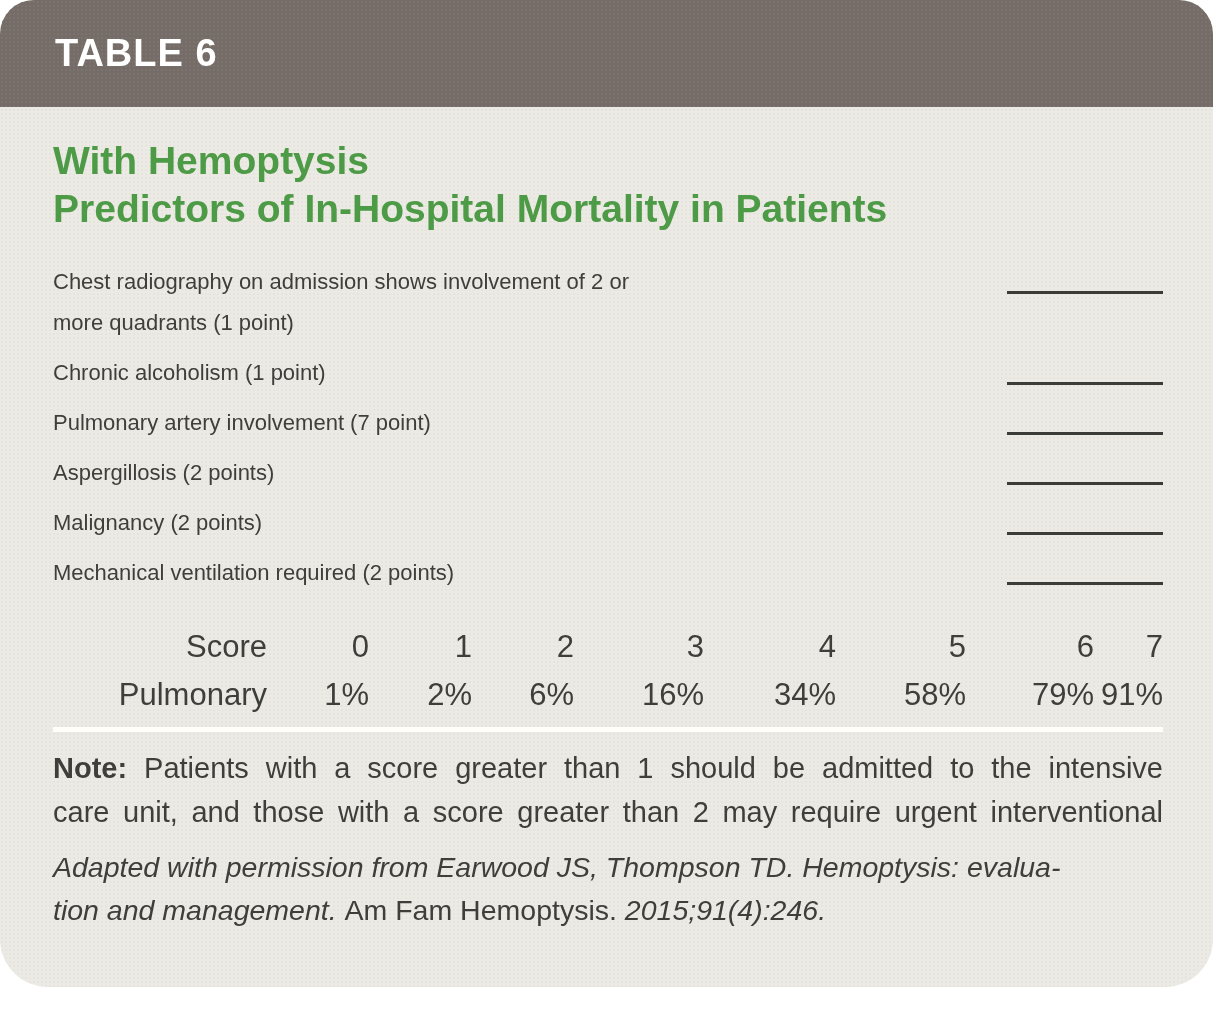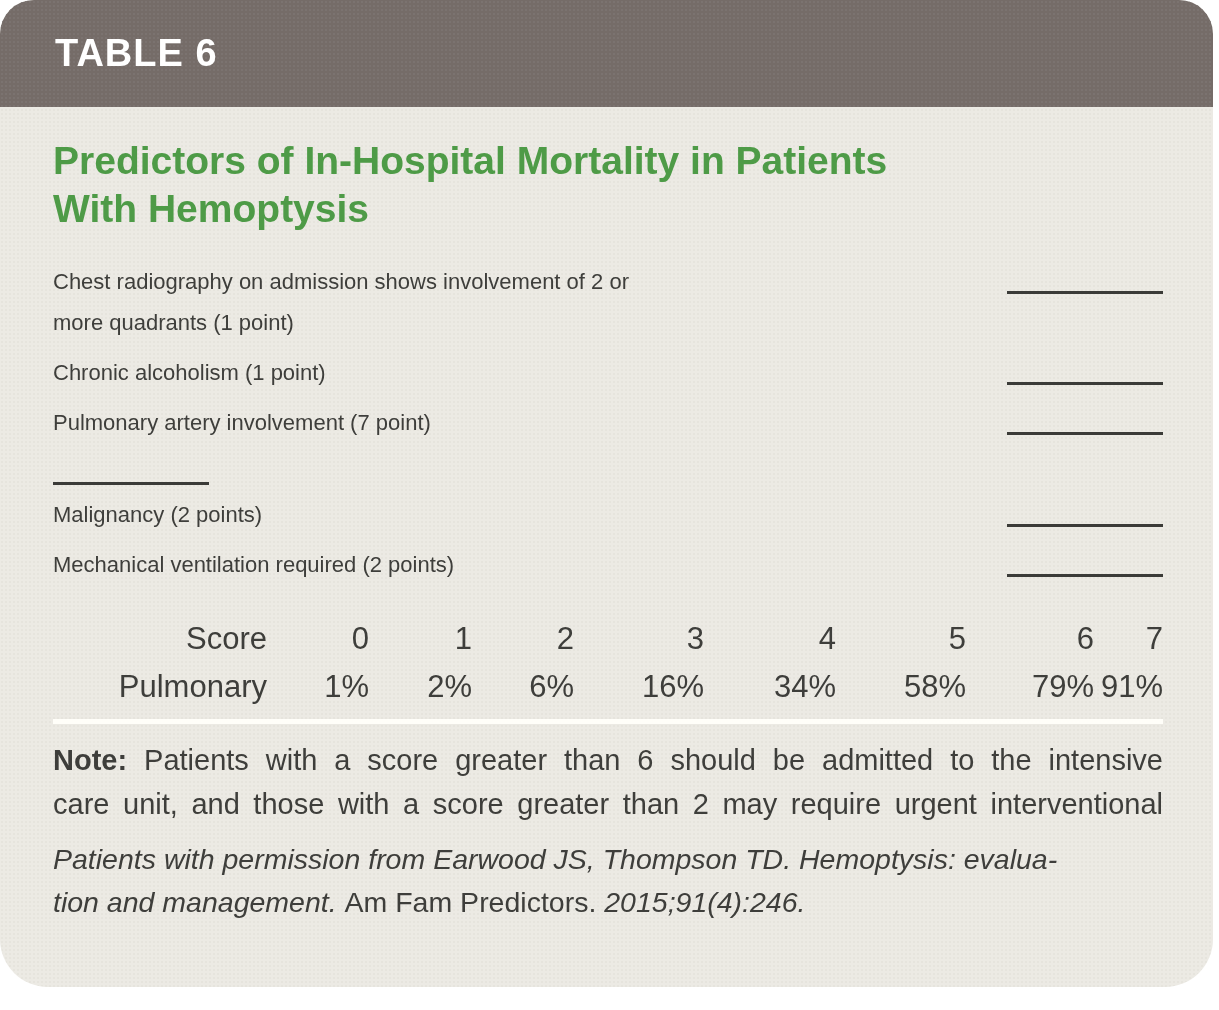--- a/index.html
+++ b/index.html
@@ -75,22 +75,22 @@
 
 <div class="card">
 
   <div class="card-header">
     <span class="table-number">TABLE 6</span>
   </div>
 
   <div class="card-body">
 
     <div class="table-title">
+      <div>With Hemoptysis</div>
       <div>Predictors of In-Hospital Mortality in Patients</div>
-      <div>With Hemoptysis</div>
     </div>
 
     <div class="predictor-list">
 
       <div class="predictor-row">
         <div class="predictor-text">
           <div>Chest radiography on admission shows involvement of 2 or</div>
           <div>more quadrants (1 point)</div>
         </div>
         <div class="blank"></div>
@@ -100,20 +100,21 @@
         <div class="predictor-text">Chronic alcoholism (1 point)</div>
         <div class="blank"></div>
       </div>
 
       <div class="predictor-row">
         <div class="predictor-text">Pulmonary artery involvement (7 point)</div>
         <div class="blank"></div>
       </div>
 
       <div class="predictor-row">
+        <div class="predictor-text">Aspergillosis (2 points)</div>
         <div class="blank"></div>
       </div>
 
       <div class="predictor-row">
         <div class="predictor-text">Malignancy (2 points)</div>
         <div class="blank"></div>
       </div>
 
       <div class="predictor-row">
         <div class="predictor-text">Mechanical ventilation required (2 points)</div>
@@ -143,23 +144,23 @@
         <div class="score-cell">34%</div>
         <div class="score-cell">58%</div>
         <div class="score-cell">79%</div>
         <div class="score-cell">91%</div>
       </div>
     </div>
 
     <div class="divider"></div>
 
     <div class="note">
-      <span class="note-line-just"><span class="note-label">Note:</span> <span>Patients with a score greater than 6 should be admitted to the intensive</span></span>
+      <span class="note-line-just"><span class="note-label">Note:</span> <span>Patients with a score greater than 1 should be admitted to the intensive</span></span>
       <span class="note-line-just">care unit, and those with a score greater than 2 may require urgent interventional</span>
     </div>
 
     <div class="citation">
-      <div>Patients with permission from Earwood JS, Thompson TD. Hemoptysis: evalua-</div>
-      <div><span>tion and management.</span> <span class="roman">Am Fam Predictors.</span> <span>2015;91(4):246.</span></div>
+      <div>Adapted with permission from Earwood JS, Thompson TD. Hemoptysis: evalua-</div>
+      <div><span>tion and management.</span> <span class="roman">Am Fam Hemoptysis.</span> <span>2015;91(4):246.</span></div>
     </div>
 
   </div>
 </div>
 
 </body></html>

